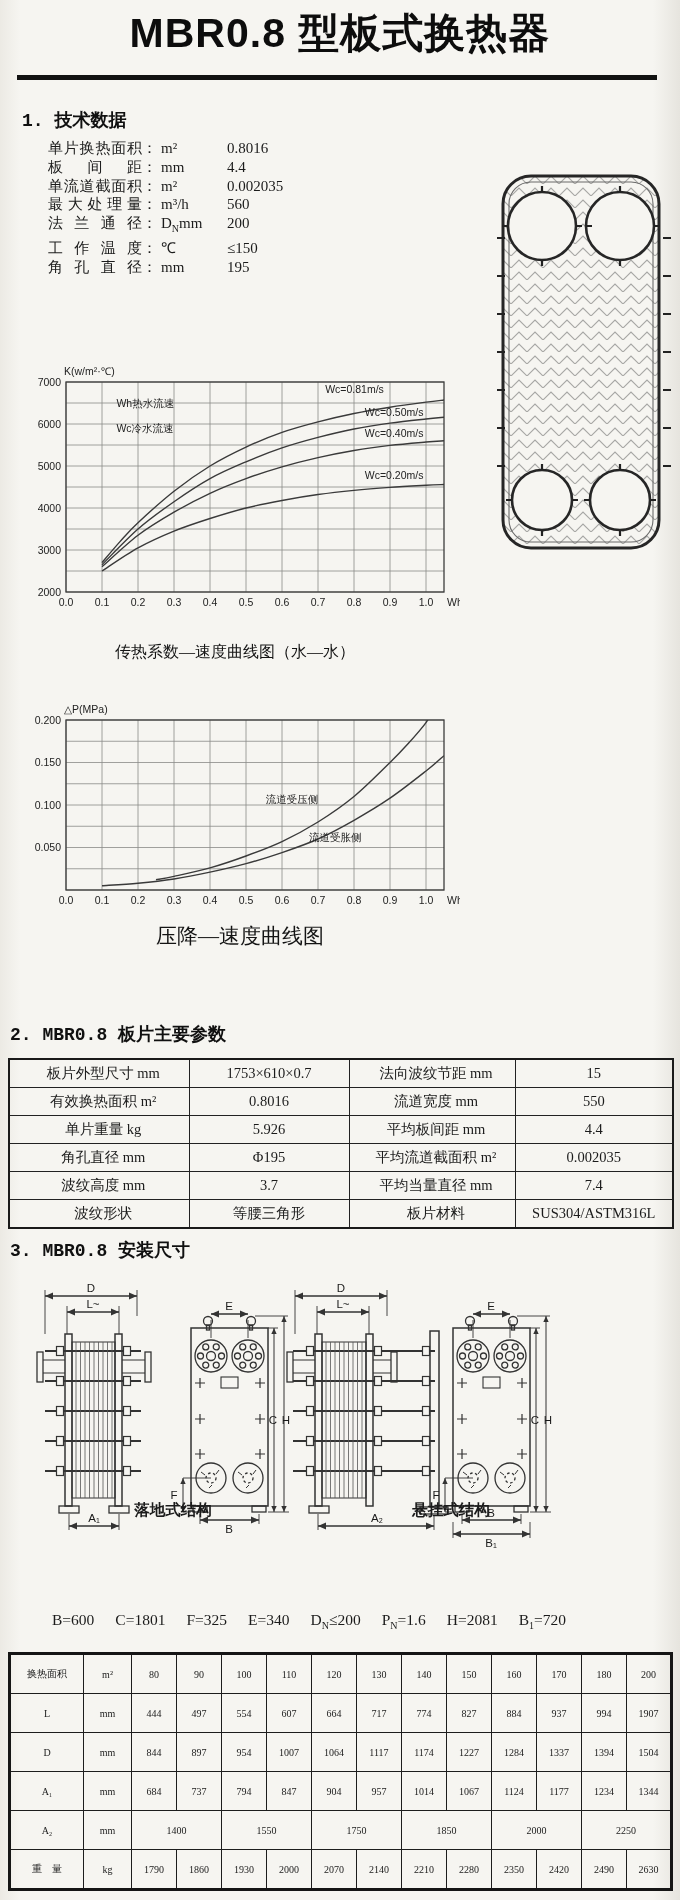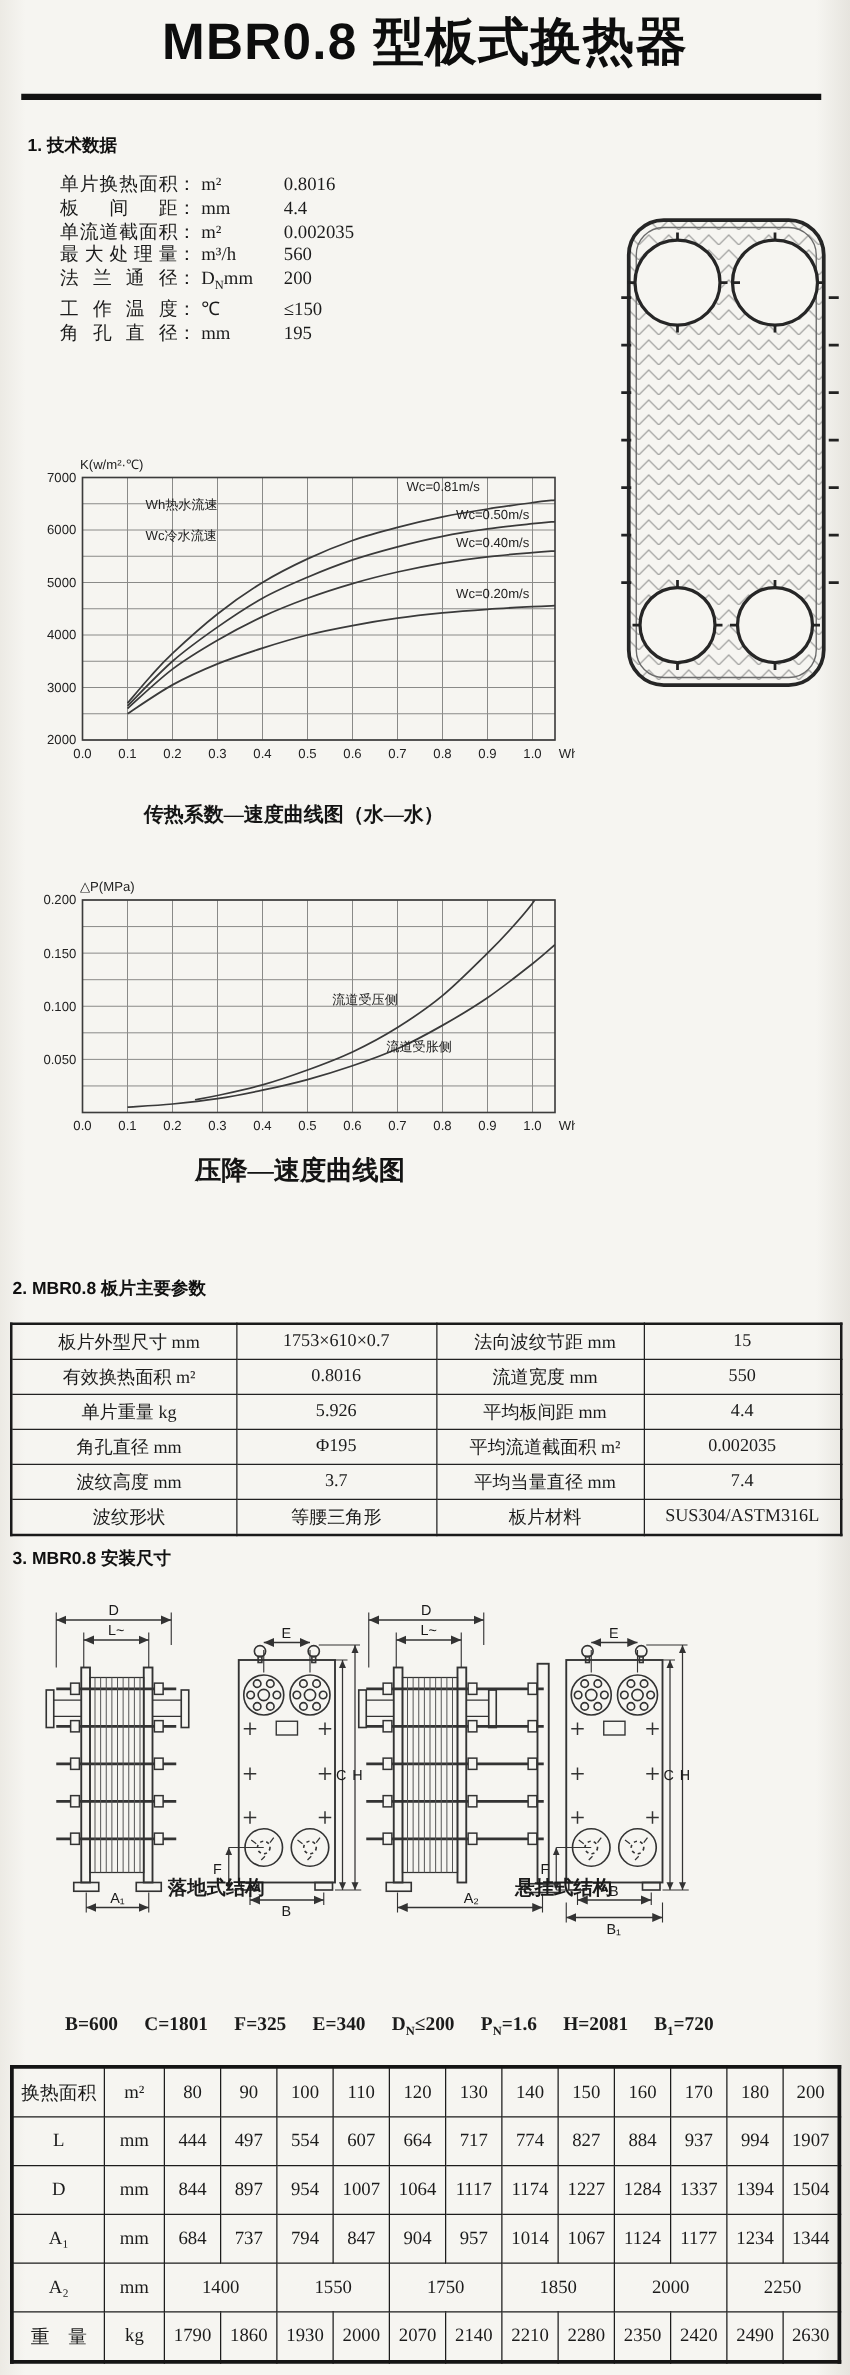--- a/index.html
+++ b/index.html
@@ -3,52 +3,52 @@
 <meta charset="utf-8">
 <style>
   html,body{margin:0;padding:0;}
   .page{position:relative;width:680px;height:1900px;overflow:hidden;
     background:linear-gradient(90deg,#eceae4,#f6f5f1 3%,#f6f5f1 96%,#e6e4de);
     font-family:"Liberation Serif",serif;color:#1b1b1b;}
   .abs{position:absolute;}
   .title{top:6px;left:0;width:680px;text-align:center;
     font-family:"Liberation Sans",sans-serif;font-weight:700;font-size:41px;letter-spacing:1px;color:#0d0d0d;}
   .rule{top:75px;left:17px;width:640px;height:5px;background:#121212;}
-  .h{font-family:Liberation Sans, sans-serif;font-weight:700;font-size:14px;color:#101010;}
+  .h{font-family:Liberation Mono, monospace;font-weight:700;font-size:18px;color:#101010;}
   #h1{top:108px;left:22px;}
   #h2{top:1022px;left:10px;}
   #h3{top:1238px;left:10px;}
   
   #spec-list{top:139px;left:48px;width:330px;font-size:15px;}
   .spec-row{display:flex;line-height:18.8px;white-space:nowrap;}
   .spec-label{display:inline-block;width:94px;text-align:justify;text-align-last:justify;}
   .spec-unit{display:inline-block;width:66px;margin-left:4px;}
   .spec-value{display:inline-block;}
   sub{font-size:10px;} 
   
   .chart-svg{position:absolute;left:24px;}
   #chart1{top:356px;}
   #chart2{top:700px;}
-  .cap{position:absolute;font-size:16px;font-weight:700;color:#141414;}
+  .cap{position:absolute;font-size:16px;font-weight:400;color:#141414;}
   #cap1{top:642px;left:40px;width:390px;text-align:center;}
   #cap2{top:922px;left:80px;width:320px;text-align:center;font-size:21px;}
   
   #table1{top:1058px;left:8px;width:664px;border-collapse:collapse;table-layout:fixed;font-size:14.5px;}
   #table1 td{border:1px solid #222;height:27px;padding:0 4px;}
   #table1{border:2px solid #1a1a1a;}
   #table1 td.lbl{text-align:center;padding-left:12px;}
   #table1 td.val{text-align:center;}
   
   #drawing{top:1276px;left:15px;}
   .struct-cap{position:absolute;top:1500px;font-size:15.5px;font-weight:600;}
   #capL{left:118px;width:110px;text-align:center;}
   #capR{left:396px;width:110px;text-align:center;}
-  #dims{top:1611px;left:52px;width:600px;display:flex;gap:21px;font-size:15.5px;white-space:nowrap;font-weight:bold;}
+  #dims{top:1611px;left:52px;width:600px;display:flex;gap:21px;font-size:15.5px;white-space:nowrap;}
   
-  #table2{top:1652px;left:8px;width:664px;border-collapse:collapse;table-layout:fixed;font-size:15px;padding-left:30px;}
+  #table2{top:1652px;left:8px;width:664px;border-collapse:collapse;table-layout:fixed;font-size:10px;padding-left:30px;}
   #table2{border:3px solid #151515;}
   #table2 td{border:1.5px solid #1d1d1d;height:38px;text-align:center;padding:0;}
 </style>
 </head>
 <body>
 
 <div class="page">
 
   <div class="abs title">MBR0.8 型板式换热器</div>
   <div class="abs rule"></div>

